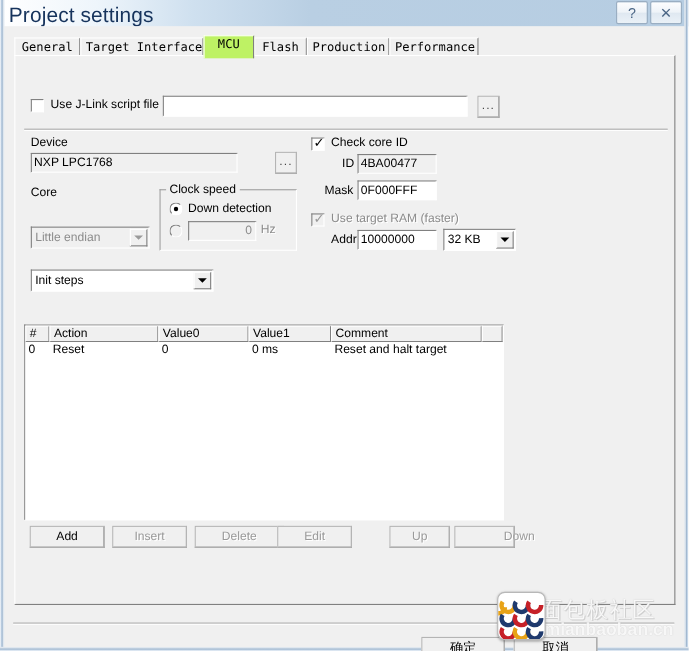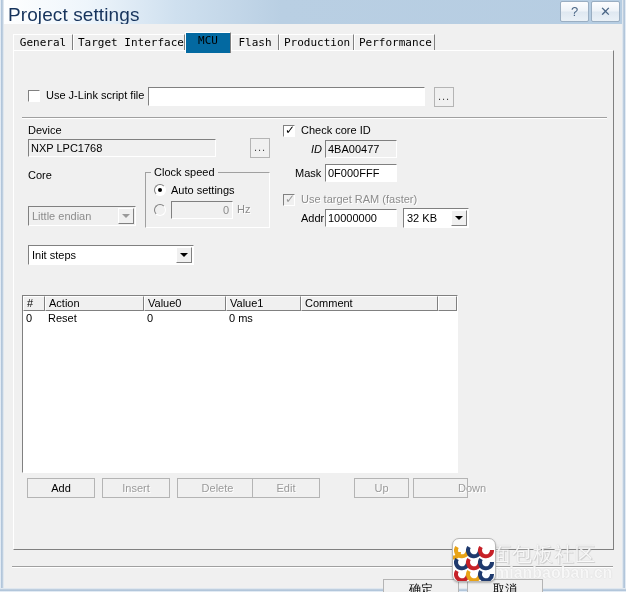--- a/index.html
+++ b/index.html
@@ -109,21 +109,21 @@
     line-height: 16px;
     text-align: center;
     color: #000;
     white-space: nowrap;
     padding: 0 4px;
   }
   .tab.active {
     top: 0px;
     height: 21px;
     line-height: 16px;
-    background: #0369a1;
+    background: #bef264;
     border-left: 1px solid #ffffff;
     border-top: 1px solid #ffffff;
     border-right: 1px solid #808080;
     z-index: 5;
   }
 
   
   #tabpage {
     position: absolute;
     left: 9px; top: 26px;
@@ -452,31 +452,31 @@
         <span class="combo-arrow">
             <i></i>
           </span>
       </div>
 
       <div class="grp" style="left:131px; top:121px; width:125px; height:56px;"></div>
       <div class="grp-title" style="left:137px; top:115px;">Clock speed</div>
       <div class="rdo" style="left:140px; top:133px;">
           <span class="dot"></span>
         </div>
-      <div class="lbl" style="left:157px; top:133px;">Auto settings</div>
+      <div class="lbl" style="left:157px; top:133px;">Down detection</div>
       <div class="rdo dis" style="left:140px; top:153px;"></div>
       <div class="tbox dis right" style="left:157px; top:150px; width:62px; height:18px;">0</div>
       <div class="lbl dis" style="left:223px; top:152px;">Hz</div>
 
       <div class="cbx" style="left:269px; top:74px;">
           <span class="tick">✓</span>
         </div>
       <div class="lbl" style="left:287px; top:73px;">Check core ID</div>
 
-      <div class="lbl" style="left:297px; top:92px;font-style:italic;">ID</div>
+      <div class="lbl" style="left:297px; top:92px;">ID</div>
       <div class="tbox ro" style="left:311px; top:89px; width:72px; height:18px;">4BA00477</div>
 
       <div class="lbl" style="left:281px; top:116px;">Mask</div>
       <div class="tbox" style="left:311px; top:113px; width:72px; height:18px;">0F000FFF</div>
 
       <div class="cbx dis" style="left:269px; top:143px;">
           <span class="tick">✓</span>
         </div>
       <div class="lbl dis" style="left:287px; top:142px;">Use target RAM (faster)</div>
 
@@ -504,20 +504,21 @@
           <div class="gh" style="width:75px;">Value1</div>
           <div class="gh" style="width:137px;">Comment</div>
           <div class="gh" style="flex:1;"></div>
         </div>
         <div id="grid-rows">
           <div class="grow">
             <div class="gcell" style="width:22px;">0</div>
             <div class="gcell" style="width:99px;">Reset</div>
             <div class="gcell" style="width:82px;">0</div>
             <div class="gcell" style="width:75px;">0 ms</div>
+            <div class="gcell" style="width:137px;">Reset and halt target</div>
           </div>
         </div>
       </div>
 
       <div class="btn" style="left:13px;  top:427px; width:68px; height:20px;">Add</div>
       <div class="btn dis" style="left:88px;  top:427px; width:68px; height:20px;">Insert</div>
       <div class="btn dis" style="left:163px; top:427px; width:81px; height:20px;">Delete</div>
       <div class="btn dis" style="left:238px; top:427px; width:68px; height:20px;">Edit</div>
       <div class="btn dis" style="left:340px; top:427px; width:55px; height:20px;">Up</div>
       <div class="btn dis" style="left:399px; top:427px; width:55px; height:20px;padding-left:44px;">Down</div>

